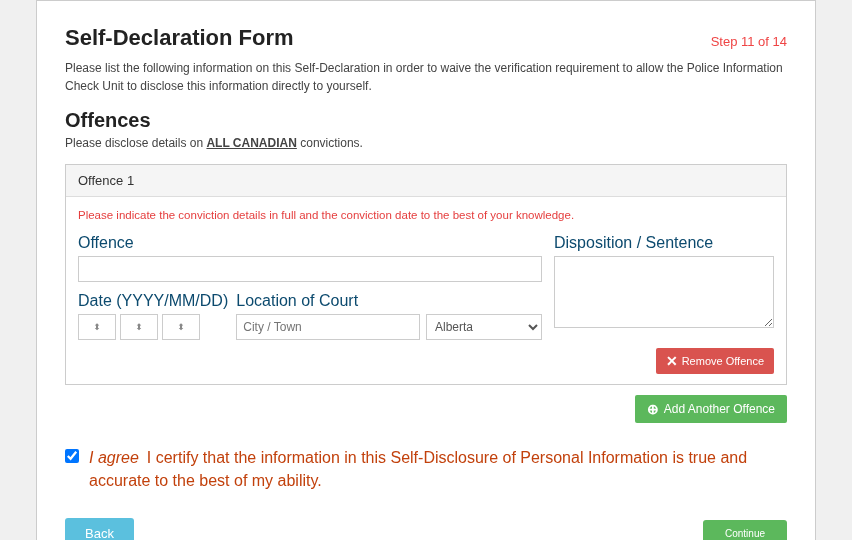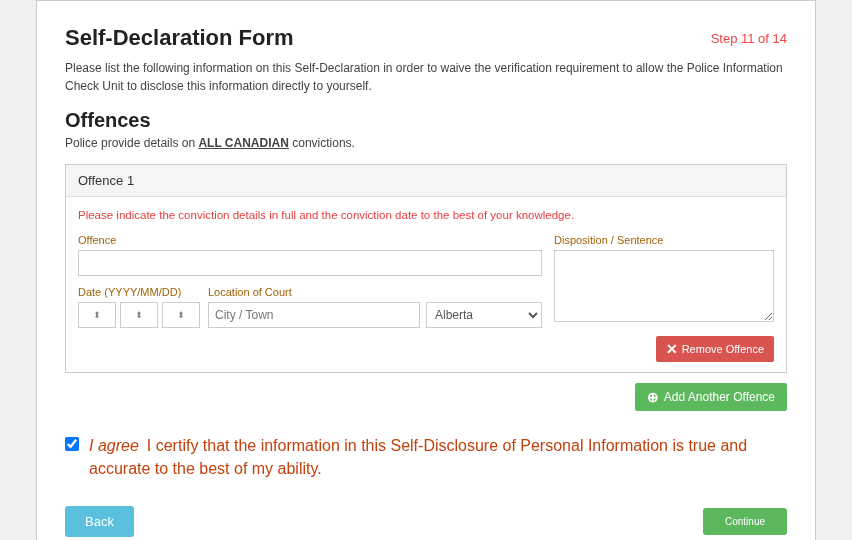--- a/index.html
+++ b/index.html
@@ -16,21 +16,21 @@
     .page-wrapper {
       background: #fff;
       border: 1px solid #ccc;
       width: 780px;
       padding: 24px 28px 20px 28px;
       position: relative;
     }
     .header-row {
       display: flex;
       justify-content: space-between;
-      align-items: flex-start;
+      align-items: center;
       margin-bottom: 8px;
     }
     .form-title {
       font-size: 22px;
       font-weight: bold;
       color: #222;
     }
     .step-label {
       font-size: 13px;
       color: #ef4444;
@@ -86,22 +86,22 @@
       gap: 12px;
       align-items: flex-start;
     }
     .field-left {
       flex: 1;
     }
     .field-right {
       width: 220px;
     }
     .field-label {
-      font-size: 11px;
-      color: #a16207;
+      font-size: 16px;
+      color: #0c4a6e;
       margin-bottom: 4px;
     }
     .text-input {
       width: 100%;
       height: 26px;
       border: 1px solid #ccc;
       padding: 2px 6px;
       font-size: 12px;
       color: #555;
     }
@@ -262,21 +262,21 @@
 
   <div class="header-row">
     <h1 class="form-title">Self-Declaration Form</h1>
     <span class="step-label">Step 11 of 14</span>
   </div>
 
   <p class="intro-text">Please list the following information on this Self-Declaration in order to waive the verification requirement to allow the Police Information Check Unit to disclose this information directly to yourself.</p>
 
   <h2 class="section-title">Offences</h2>
   <p class="section-subtitle">
-    <span>Police provide details on </span><strong>ALL CANADIAN</strong><span> convictions.</span>
+    <span>Please disclose details on </span><strong>ALL CANADIAN</strong><span> convictions.</span>
   </p>
 
   <div class="offence-card">
     <div class="offence-card-header">Offence 1</div>
     <div class="offence-card-body">
 
       <p class="conviction-note">
         <span>Please indicate the conviction details in full and </span><span style="color:#e53e3e;margin-top:15px;">the conviction date to the best of your knowledge.</span>
       </p>
 

